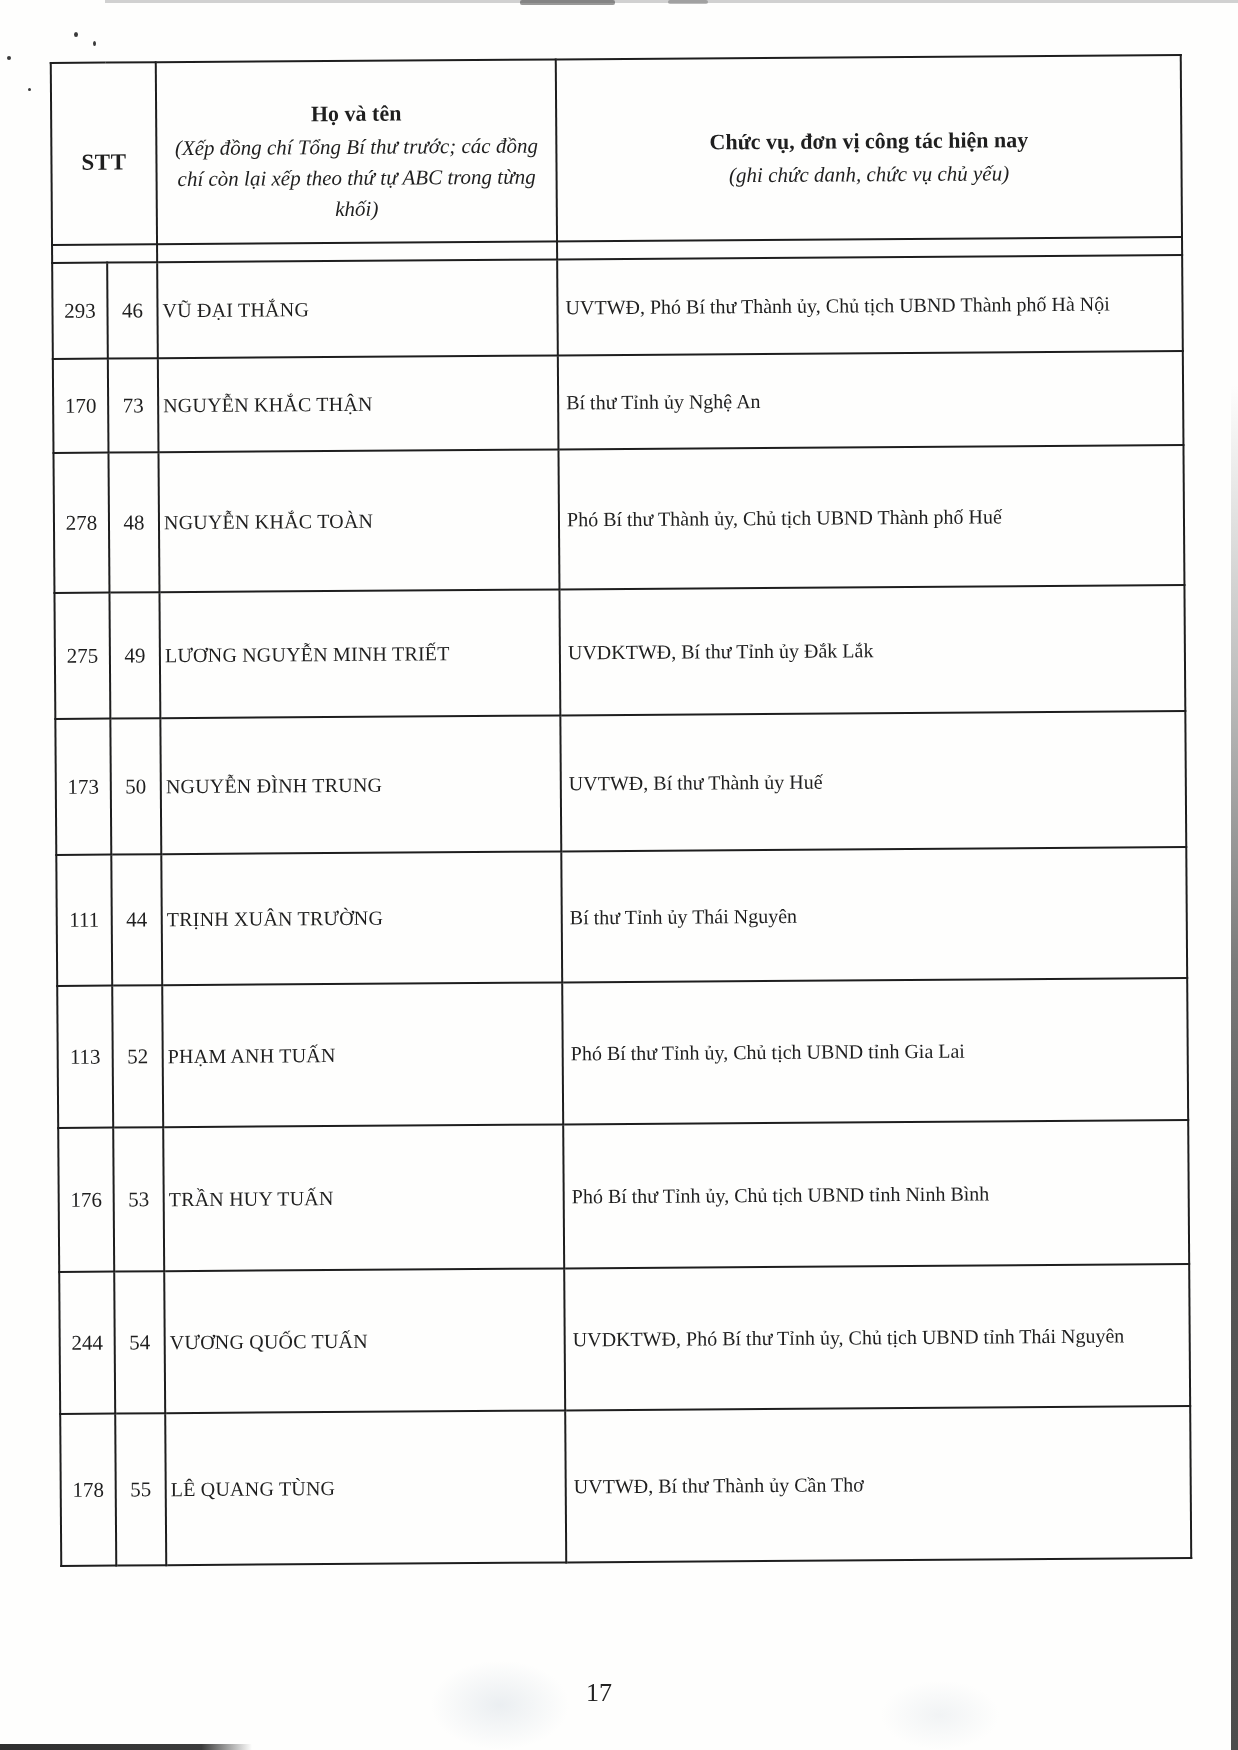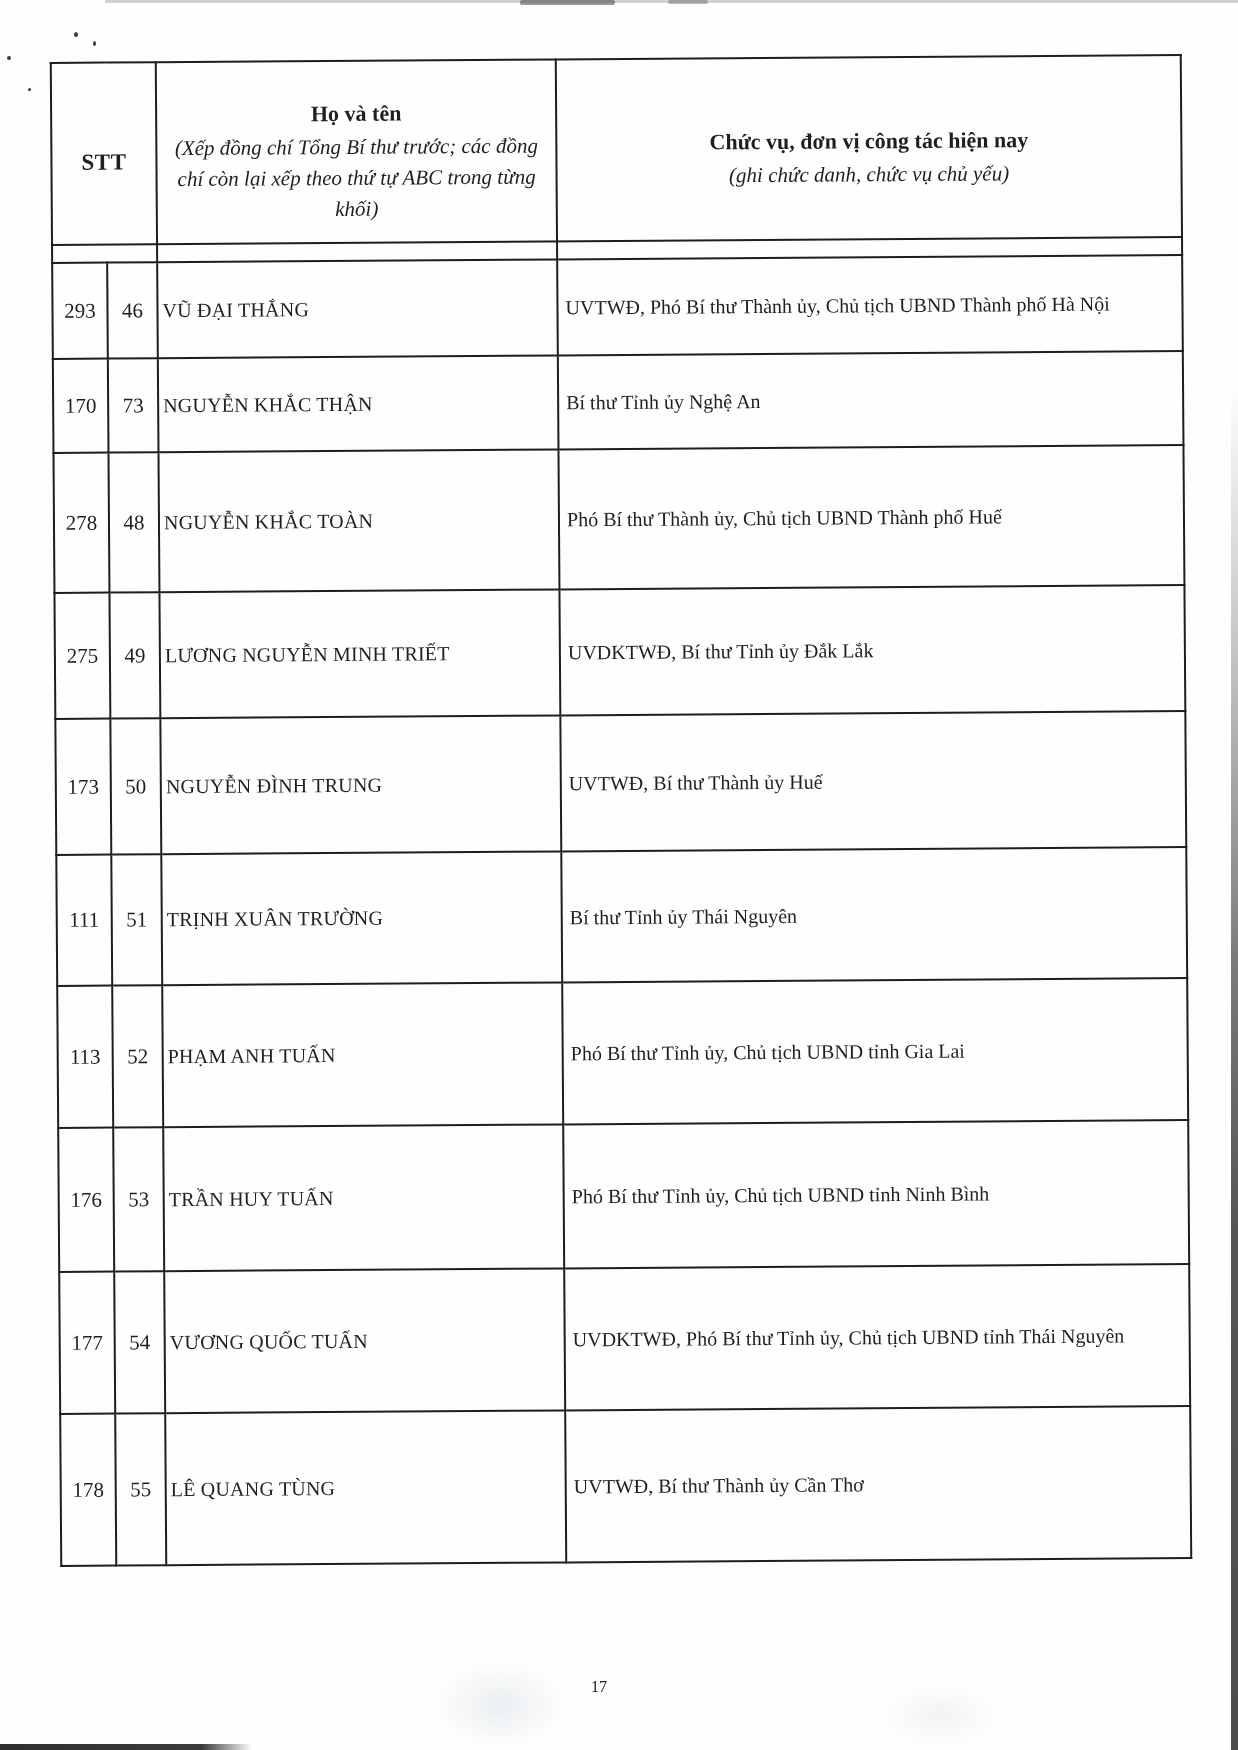--- a/index.html
+++ b/index.html
@@ -72,21 +72,21 @@
   tbody tr:nth-child(3)  { height: 140px; }
   tbody tr:nth-child(4)  { height: 126px; }
   tbody tr:nth-child(5)  { height: 136px; }
   tbody tr:nth-child(6)  { height: 131px; }
   tbody tr:nth-child(7)  { height: 142px; }
   tbody tr:nth-child(8)  { height: 144px; }
   tbody tr:nth-child(9)  { height: 142px; }
   tbody tr:nth-child(10) { height: 152px; }
 
   .page-number { position: absolute; left: 0; top: 1678px; width: 1198px;
-    text-align: center; font-size: 16px; color: #222; }
+    text-align: center; font-size: 26px; color: #222; }
 </style>
 </head>
 <body>
 
 <div class="page">
 
   <div class="top-edge-line"></div>
   <div class="top-edge-dark1"></div>
   <div class="top-edge-dark2"></div>
   <div class="speck s1"></div>
@@ -141,38 +141,38 @@
     <td class="cell-pos">UVDKTWĐ, Bí thư Tỉnh ủy Đắk Lắk</td>
   </tr>
           <tr class="data-row">
     <td class="cell-stt">173</td>
     <td class="cell-no">50</td>
     <td class="cell-name">NGUYỄN ĐÌNH TRUNG</td>
     <td class="cell-pos">UVTWĐ, Bí thư Thành ủy Huế</td>
   </tr>
           <tr class="data-row">
     <td class="cell-stt">111</td>
-    <td class="cell-no">51</td>
+    <td class="cell-no">44</td>
     <td class="cell-name">TRỊNH XUÂN TRƯỜNG</td>
     <td class="cell-pos">Bí thư Tỉnh ủy Thái Nguyên</td>
   </tr>
           <tr class="data-row">
     <td class="cell-stt">113</td>
     <td class="cell-no">52</td>
     <td class="cell-name">PHẠM ANH TUẤN</td>
     <td class="cell-pos">Phó Bí thư Tỉnh ủy, Chủ tịch UBND tỉnh Gia Lai</td>
   </tr>
           <tr class="data-row">
     <td class="cell-stt">176</td>
     <td class="cell-no">53</td>
     <td class="cell-name">TRẦN HUY TUẤN</td>
     <td class="cell-pos">Phó Bí thư Tỉnh ủy, Chủ tịch UBND tỉnh Ninh Bình</td>
   </tr>
           <tr class="data-row">
-    <td class="cell-stt">177</td>
+    <td class="cell-stt">244</td>
     <td class="cell-no">54</td>
     <td class="cell-name">VƯƠNG QUỐC TUẤN</td>
     <td class="cell-pos">UVDKTWĐ, Phó Bí thư Tỉnh ủy, Chủ tịch UBND tỉnh Thái Nguyên</td>
   </tr>
           <tr class="data-row">
     <td class="cell-stt">178</td>
     <td class="cell-no">55</td>
     <td class="cell-name">LÊ QUANG TÙNG</td>
     <td class="cell-pos">UVTWĐ, Bí thư Thành ủy Cần Thơ</td>
   </tr>

